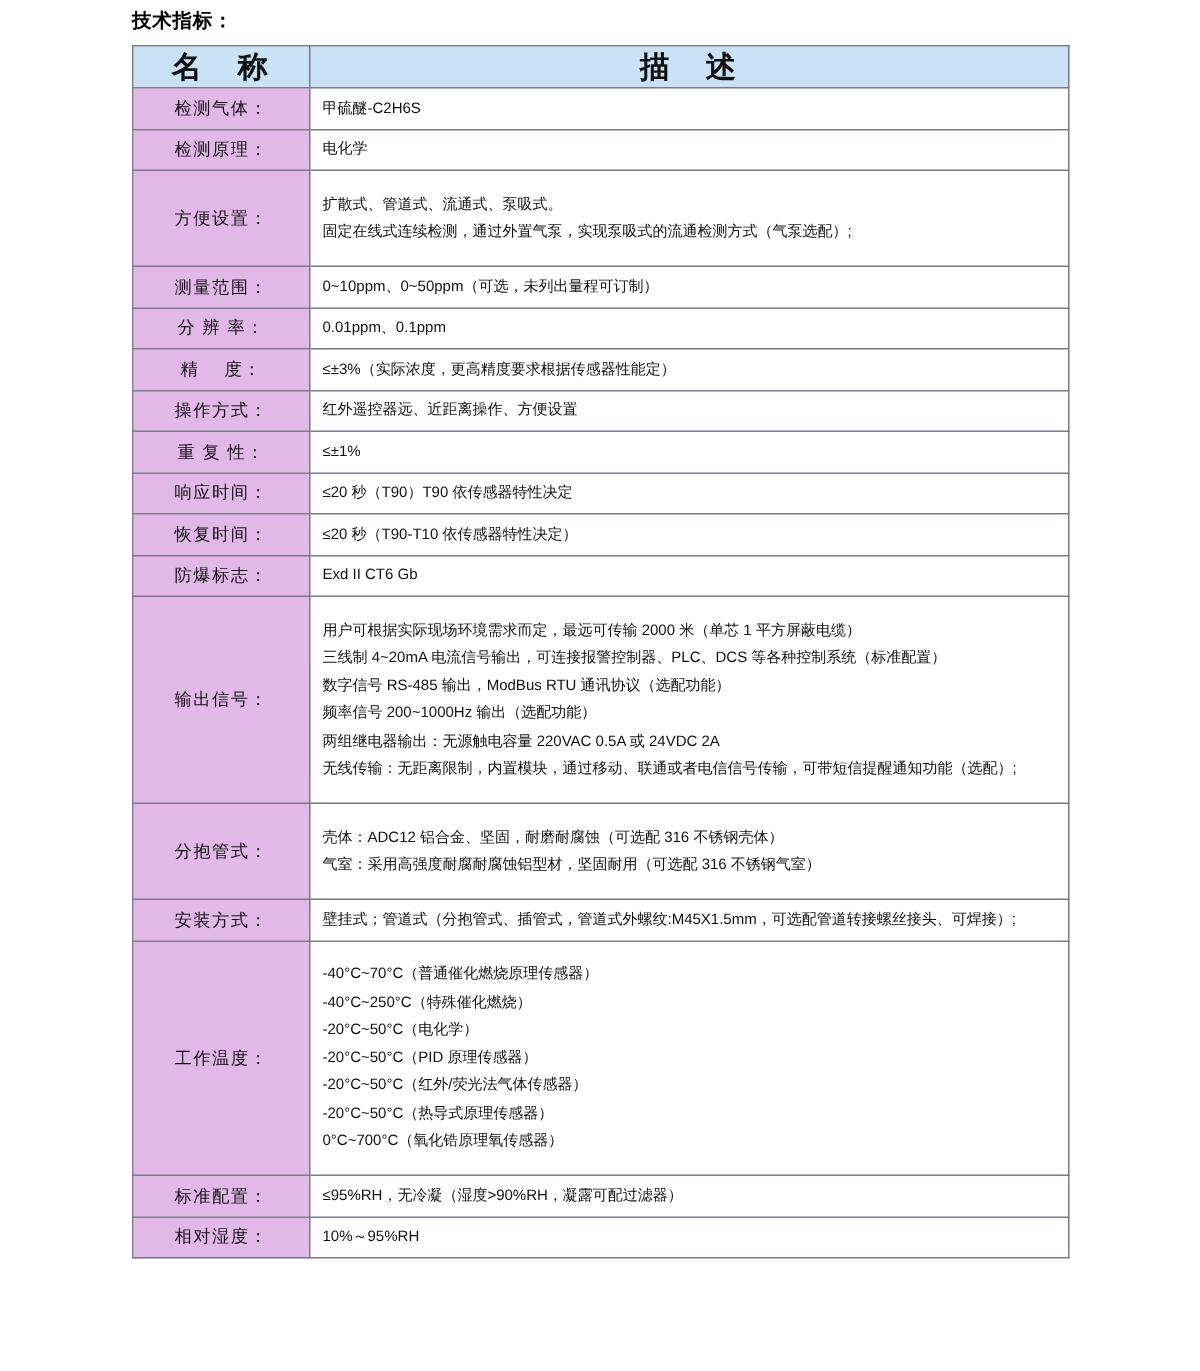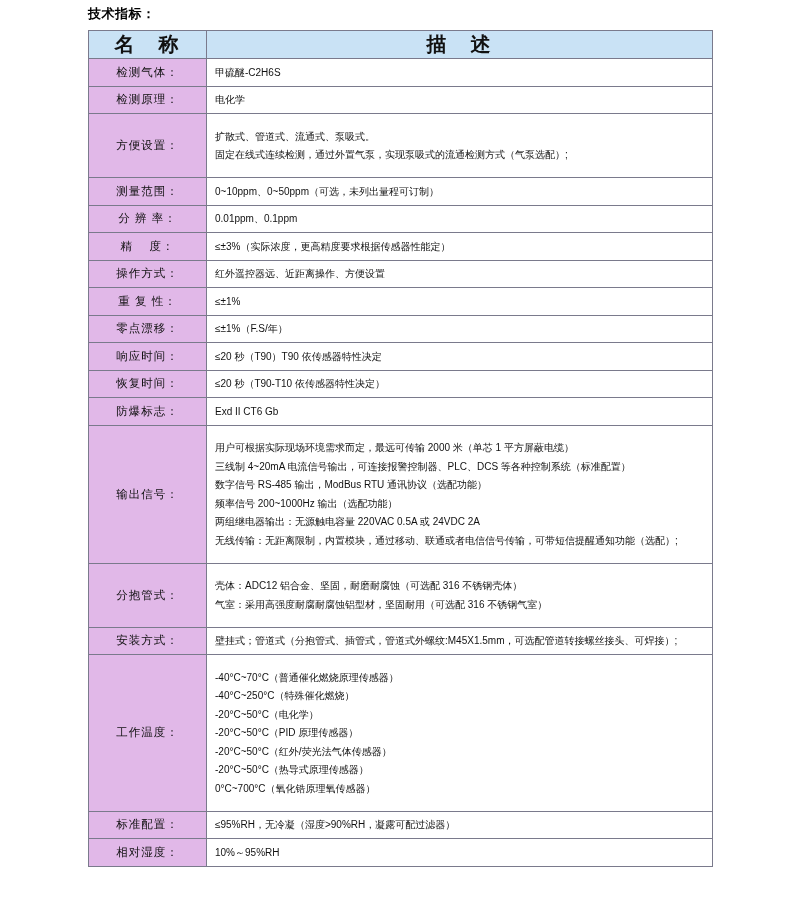--- a/index.html
+++ b/index.html
@@ -170,26 +170,20 @@
             <span class="line">红外遥控器远、近距离操作、方便设置</span>
           </td>
         </tr>
         <tr>
           <td class="name-cell">重 复 性：</td>
           <td class="desc-cell">
             <span class="line">≤±1%</span>
           </td>
         </tr>
         <tr>
-          <td class="name-cell">零点漂移：</td>
-          <td class="desc-cell">
-            <span class="line">≤±1%（F.S/年）</span>
-          </td>
-        </tr>
-        <tr>
           <td class="name-cell">响应时间：</td>
           <td class="desc-cell">
             <span class="line">≤20 秒（T90）T90 依传感器特性决定</span>
           </td>
         </tr>
         <tr>
           <td class="name-cell">恢复时间：</td>
           <td class="desc-cell">
             <span class="line">≤20 秒（T90-T10 依传感器特性决定）</span>
           </td>

